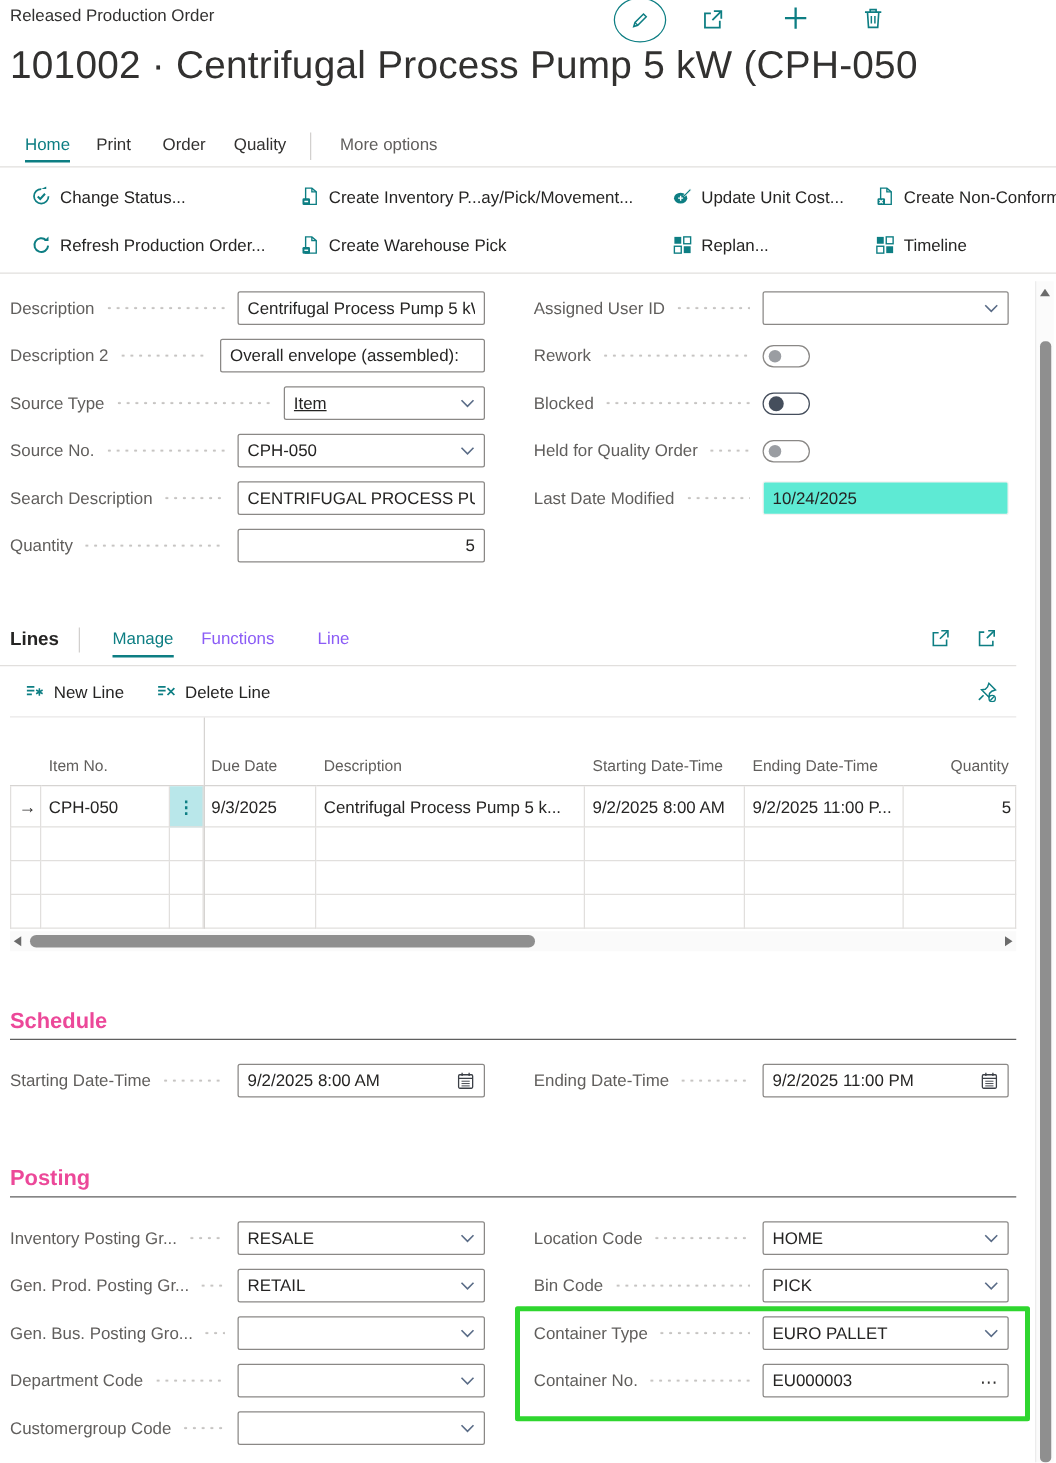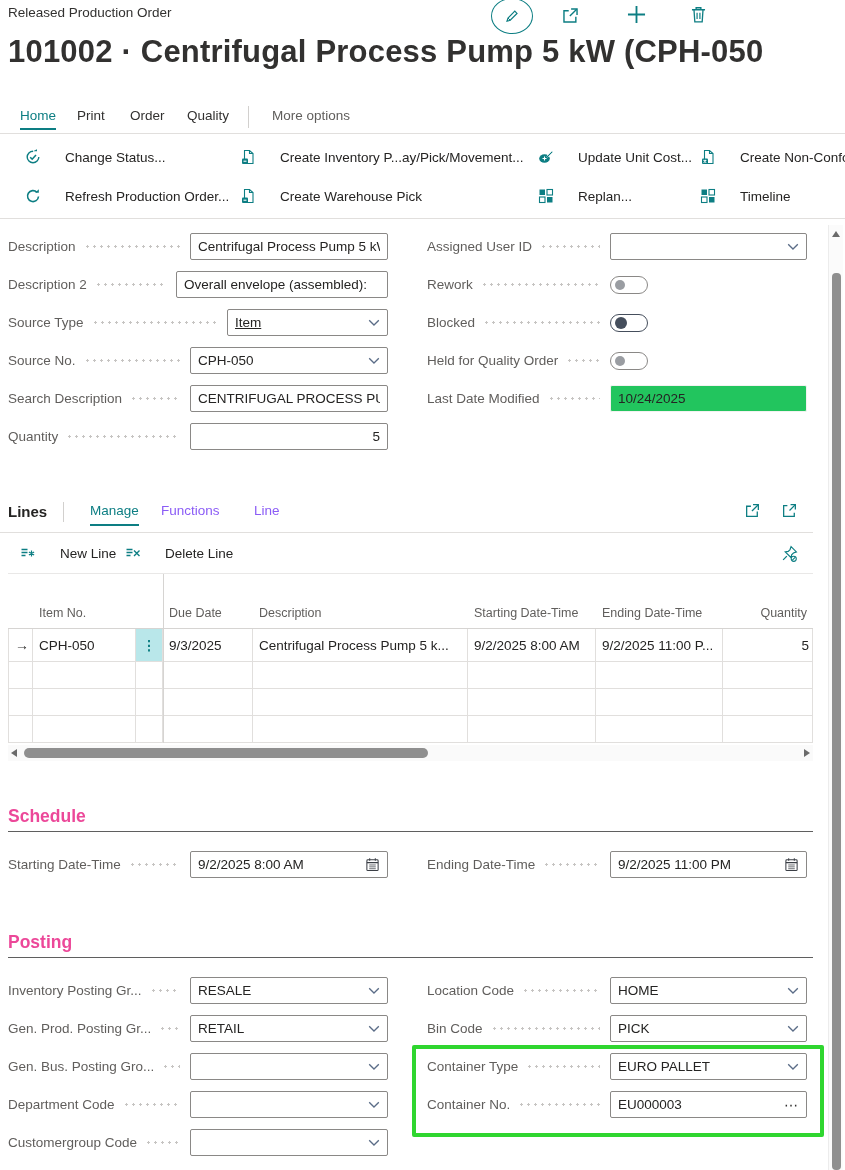--- a/index.html
+++ b/index.html
@@ -4,44 +4,44 @@
 <style>
   html,body{margin:0;padding:0;}
   body{
     width:845px;height:1170px;position:relative;overflow:hidden;background:#fff;
     font-family:"Liberation Sans", sans-serif;color:#252423;
     -webkit-font-smoothing:antialiased;
   }
   .abs{position:absolute;}
   
   .caption{left:8px;top:5px;font-size:13.5px;color:#323130;}
-  .title{left:8px;top:34px;width:837px;font-size:31px;font-weight:700;color:#323130;white-space:nowrap;overflow:hidden;letter-spacing:.2px;}
+  .title{left:8px;top:34px;width:837px;font-size:31px;font-weight:400;color:#323130;white-space:nowrap;overflow:hidden;letter-spacing:.2px;}
   .hicon{color:#0d7e83;cursor:pointer;}
   .editcircle{left:491px;top:-2px;width:40px;height:34px;border:1.4px solid #0d7e83;border-radius:50%;display:flex;align-items:center;justify-content:center;}
   
   .tab{top:108px;font-size:13.5px;color:#323130;padding-bottom:5px;cursor:pointer;}
   .tab.active{color:#0d7e83;border-bottom:2px solid #0d7e83;}
   .tab.more{color:#605e5c;}
   .vdiv{width:1px;background:#d2d0ce;}
   .hr{height:1px;background:#e1dfdd;left:0;width:845px;}
   
-  .act{display:flex;align-items:center;gap:24px;font-size:13.5px;color:#252423;white-space:nowrap;cursor:pointer;}
+  .act{display:flex;align-items:center;gap:7px;font-size:13.5px;color:#252423;white-space:nowrap;cursor:pointer;}
   .act .ic{color:#0d7e83;flex:none;}
   .ic{display:inline-block;}
   
   .frow{position:absolute;display:flex;align-items:center;height:27px;}
   .lbl{font-size:13.5px;color:#605e5c;white-space:nowrap;flex:none;}
   .leader{flex:1;height:3px;align-self:center;margin:0 10px 0 8px;
     background-image:radial-gradient(circle,#c6c4c2 1px,transparent 1.15px);
     background-size:7px 3px;background-repeat:repeat-x;background-position:left center;}
   .fbox{flex:none;height:27px;border:1px solid #8a8886;border-radius:2px;box-sizing:border-box;
     display:flex;align-items:center;padding:0 7px;font-size:13.5px;background:#fff;gap:4px;}
   .fbox .val{flex:1;white-space:nowrap;overflow:hidden;}
   .fbox.num .val{text-align:right;}
-  .fbox.readonly{background:#22c55e;border-color:#f3f2f1;}
+  .fbox.readonly{background:#5eead4;border-color:#f3f2f1;}
   .chev{flex:none;color:#5a6c87;}
   .assist{flex:none;color:#323130;font-size:14px;letter-spacing:1px;line-height:10px;cursor:pointer;}
   .toggle{flex:none;width:38px;height:18px;border:1px solid #8a8886;border-radius:10px;position:relative;background:#fff;cursor:pointer;box-sizing:border-box;}
   .toggle .knob{position:absolute;left:4px;top:3px;width:10px;height:10px;border-radius:50%;background:#9a9da2;}
   .toggle.dark{border-color:#454e5c;}
   .toggle.dark .knob{background:#454e5c;width:12px;height:12px;top:2px;}
   
   .sect-title{font-size:15px;font-weight:bold;color:#252423;}
   .ltab{font-size:13.5px;color:#8b5cf6;padding-bottom:6px;cursor:pointer;}
   .ltab.active{color:#0d7e83;border-bottom:2px solid #0d7e83;}

